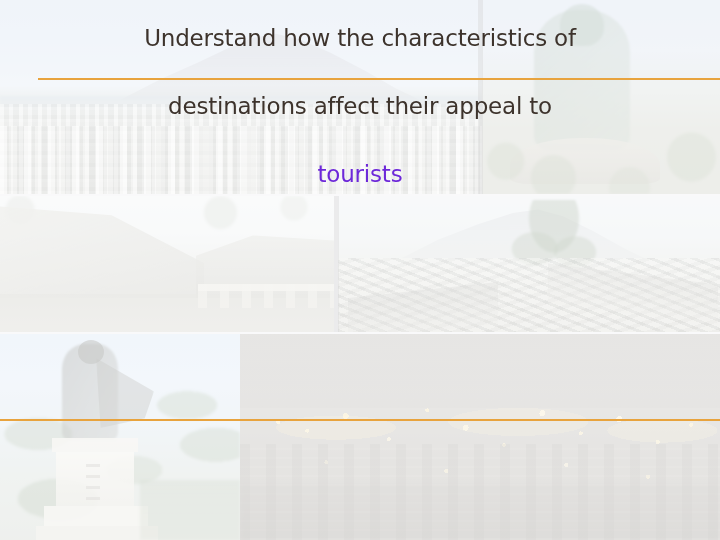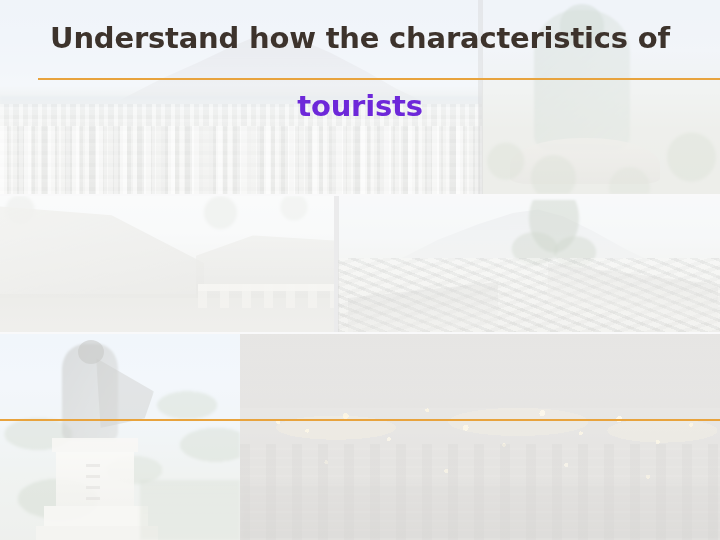--- a/index.html
+++ b/index.html
@@ -332,22 +332,22 @@
   
   .title-block {
     position: absolute;
     left: 46px;
     top: 4px;
     width: 628px;
     z-index: 5;
     text-align: center;
   }
   .title-line {
-    font-size: 29px;
-    font-weight: bold;
+    font-size: 23px;
+    font-weight: normal;
     line-height: 68px;
     letter-spacing: -0.2px;
     white-space: nowrap;
   }
 </style>
 </head>
 <body>
 
 <div id="slide">
 
@@ -409,16 +409,17 @@
 
   </div>
 
   <div class="wash"></div>
 
   <div class="rule rule-top" style="background: rgb(232, 163, 61);"></div>
   <div class="rule rule-bot" style="background: rgb(232, 163, 61);"></div>
 
   <div class="title-block">
     <div class="title-line" style="color: rgb(61, 51, 44);">Understand how the characteristics of</div>
+    <div class="title-line" style="color: rgb(61, 51, 44);">destinations affect their appeal to</div>
     <div class="title-line" style="color: #6d28d9;">tourists</div>
   </div>
 
 </div>
 
 </body></html>

